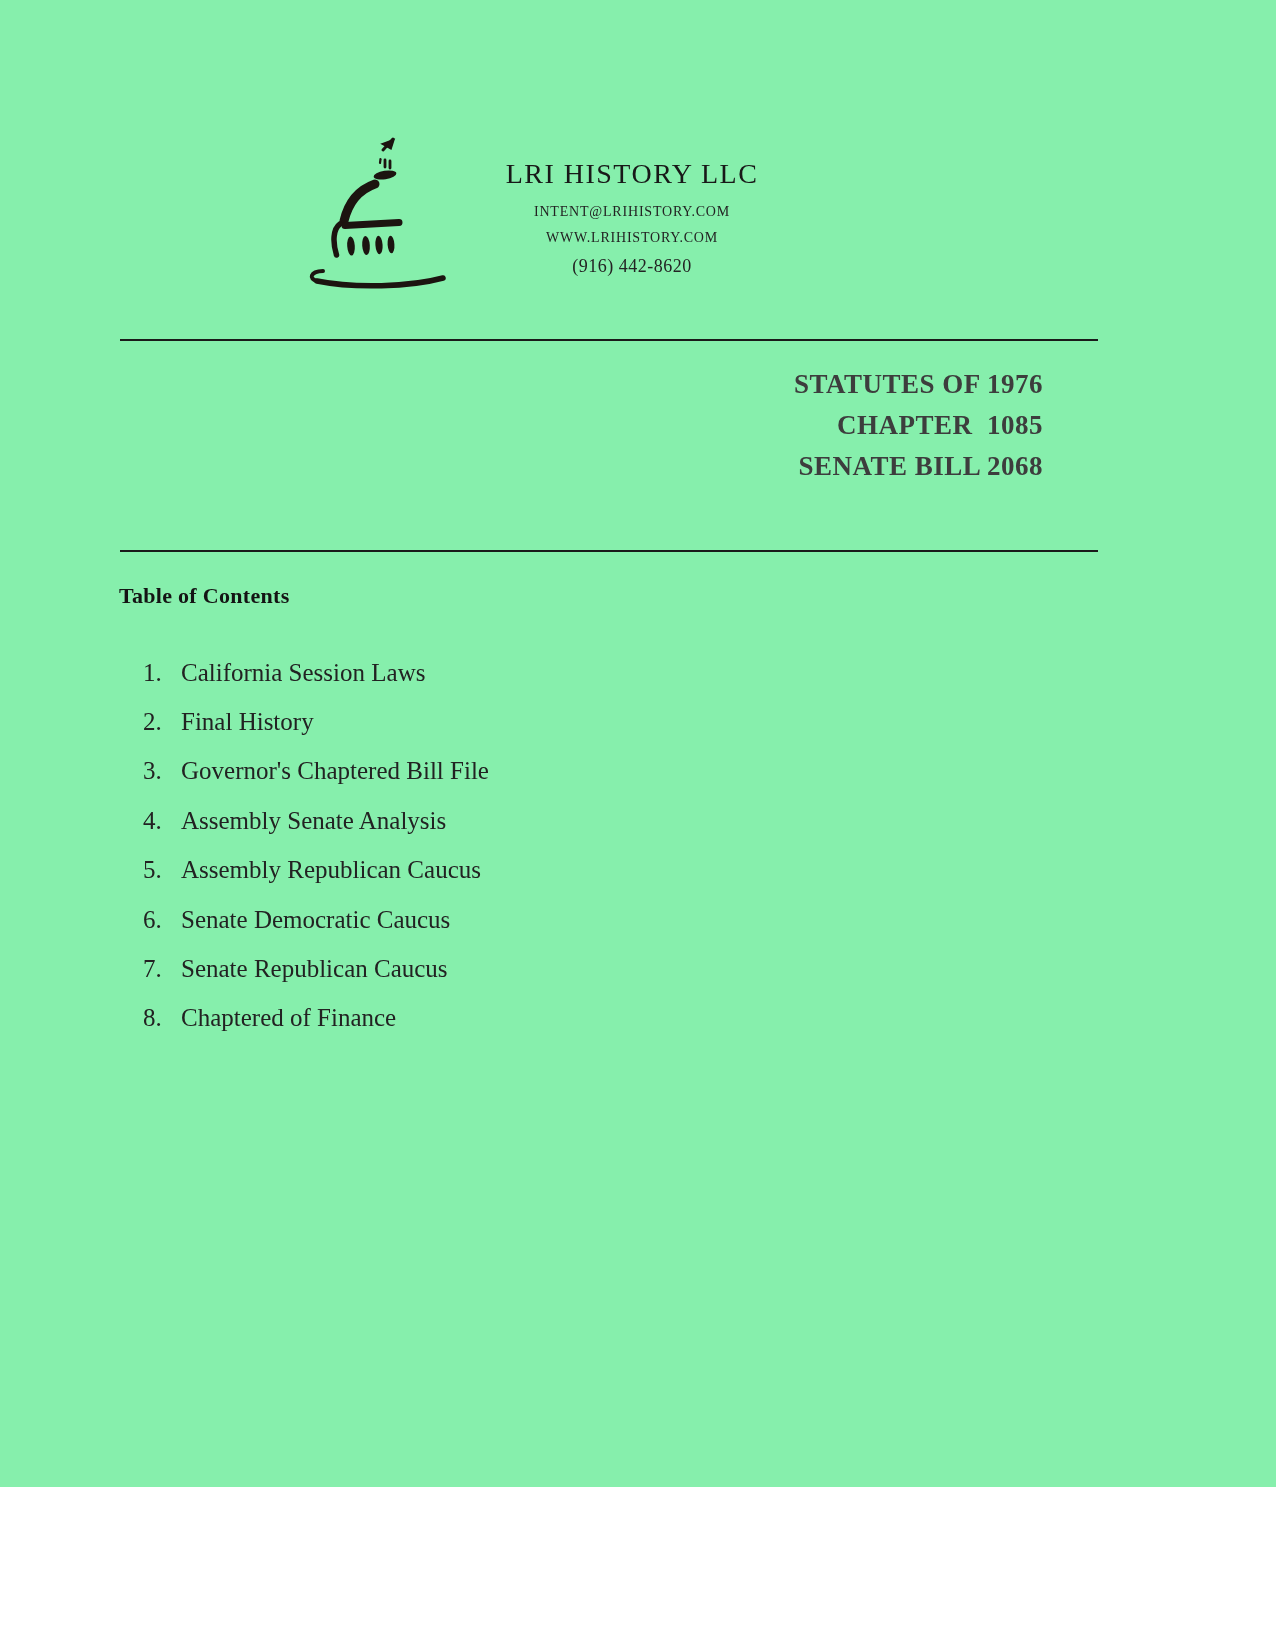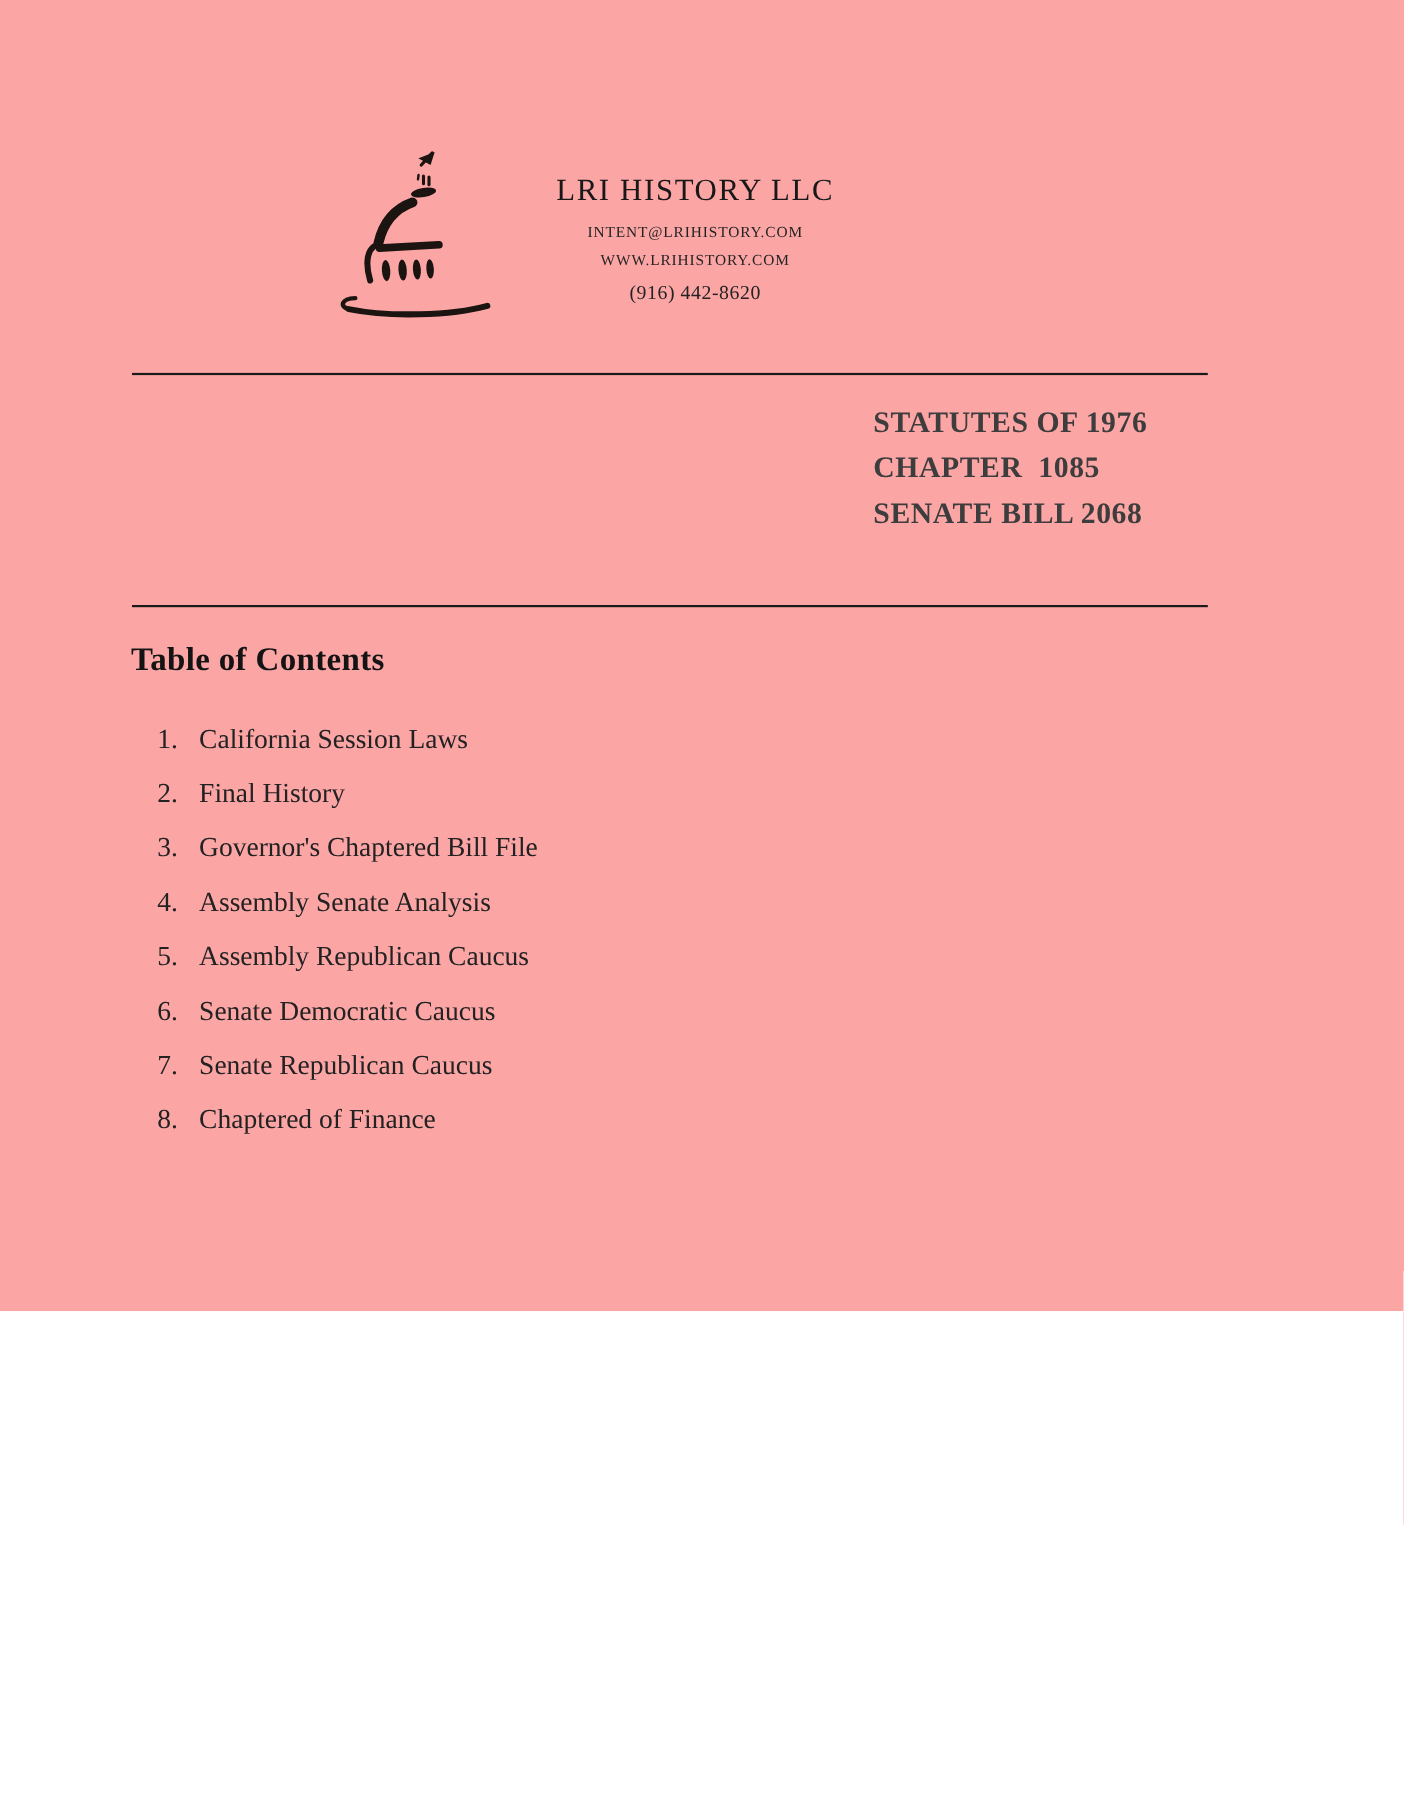--- a/index.html
+++ b/index.html
@@ -3,22 +3,22 @@
 <meta charset="utf-8">
 <style>
   html, body {
     margin: 0;
     padding: 0;
     background: #ffffff;
   }
   .page {
     position: relative;
     width: 1276px;
-    height: 1192px;
-    background: #fca5a5;
+    height: 1487px;
+    background: #86efac;
     font-family: "Liberation Serif", serif;
     color: #1f1f1f;
     overflow: hidden;
     text-decoration: underline;
   }
 
   
   .logo {
     position: absolute;
     left: 292px;
@@ -61,36 +61,36 @@
     background: #1a1a1a;
   }
   .rule-top { top: 339px; }
   .rule-bottom { top: 550px; }
 
   
   .reference {
     position: absolute;
     top: 364px;
     right: 233px;
-    text-align: left;
+    text-align: right;
     font-weight: bold;
     font-size: 27px;
     line-height: 41px;
     letter-spacing: 0.5px;
     color: #3d3d3d;
   }
   .reference div { white-space: pre; }
 
   
   .toc-title {
     position: absolute;
     left: 119px;
     top: 583px;
     margin: 0;
-    font-size: 30px;
+    font-size: 22px;
     font-weight: bold;
     letter-spacing: 0.3px;
     color: #141414;
   }
   .toc-list {
     position: absolute;
     left: 143px;
     top: 648px;
     margin: 0;
     padding: 0;

